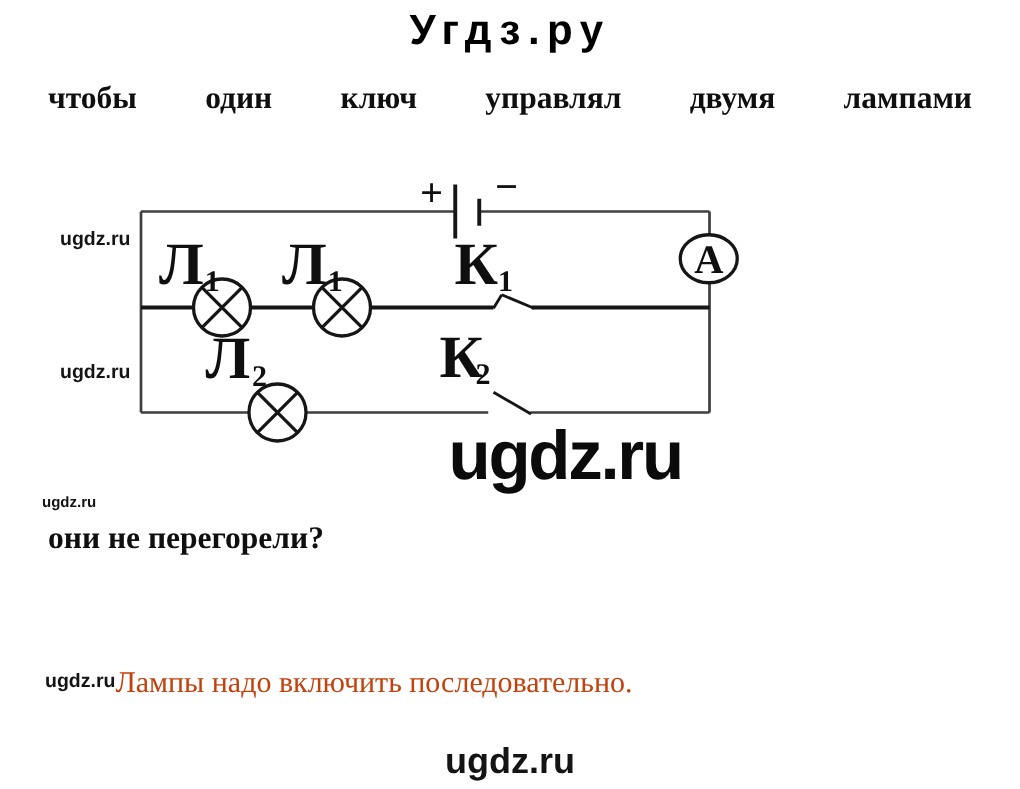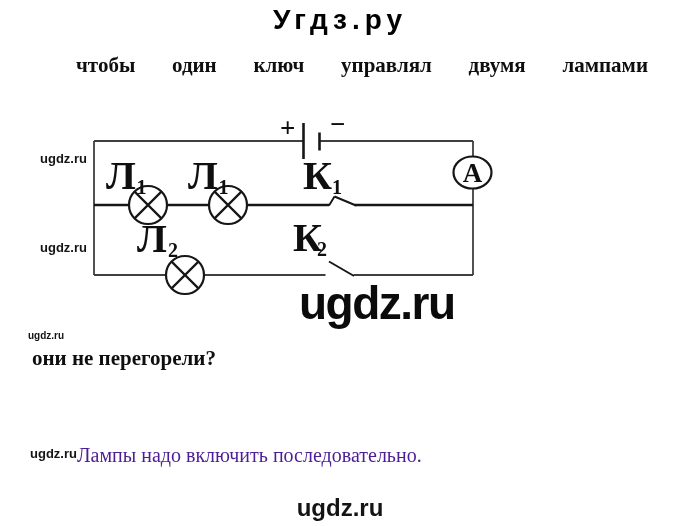--- a/index.html
+++ b/index.html
@@ -5,29 +5,29 @@
   html,body{margin:0;padding:0;}
   body{width:680px;height:526px;background:#ffffff;position:relative;overflow:hidden;
        font-family:"Liberation Serif",serif;color:#121212;}
   .abs{position:absolute;}
   .title{top:4px;left:0;right:0;text-align:center;
          font-family:"Liberation Sans",sans-serif;font-weight:bold;
          font-size:28px;letter-spacing:5px;color:#000000;}
   .para{left:32px;width:616px;font-weight:bold;font-size:21px;color:#0f0f0f;}
   .intro{top:46px;line-height:38px;}
   .question{top:340px;line-height:37px;}
-  .jline{text-align:justify;text-align-last:justify;margin-left:44px;}
+  .jline{text-align:justify;text-align-last:justify;}
   .wm{font-family:"Liberation Sans",sans-serif;font-weight:bold;color:#141414;}
   .wm-side{font-size:13px;}
   .wm-s3{font-size:10px;}
   .wm-big{top:276px;left:299px;font-size:46px;letter-spacing:-1.5px;color:#0b0b0b;}
   .wm-footer{top:494px;left:0;right:0;text-align:center;font-size:24px;letter-spacing:0px;}
   .answer-row{top:444px;left:30px;display:flex;align-items:flex-start;}
   .answer-row .wm{font-size:13px;margin-top:2px;}
-  .answer-text{font-size:20px;font-weight:normal;color:#4c1d95;}
+  .answer-text{font-size:20px;font-weight:normal;color:#c2410c;}
   svg.circuit{top:110px;left:0;}
   svg .thin{stroke:#3f3f3f;stroke-width:1.8;fill:none;}
   svg .bold{stroke:#161616;stroke-width:2.6;fill:none;}
   svg .comp{stroke:#161616;stroke-width:2.2;fill:#ffffff;}
   svg .lever{stroke:#161616;stroke-width:1.9;fill:none;}
   svg text{font-family:"Liberation Serif",serif;font-weight:bold;fill:#0f0f0f;}
   svg .lbl{font-size:40px;}
   svg .sub{font-size:20px;}
   svg .sign{font-size:27px;}
   svg .amp{font-size:27px;text-anchor:middle;}

